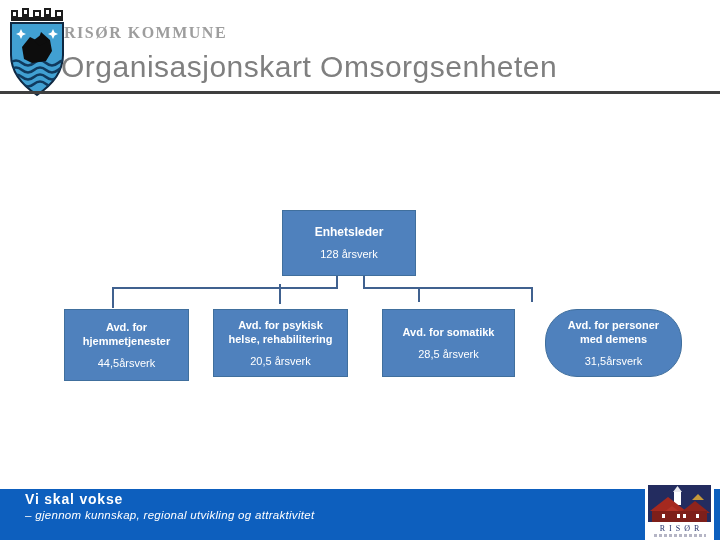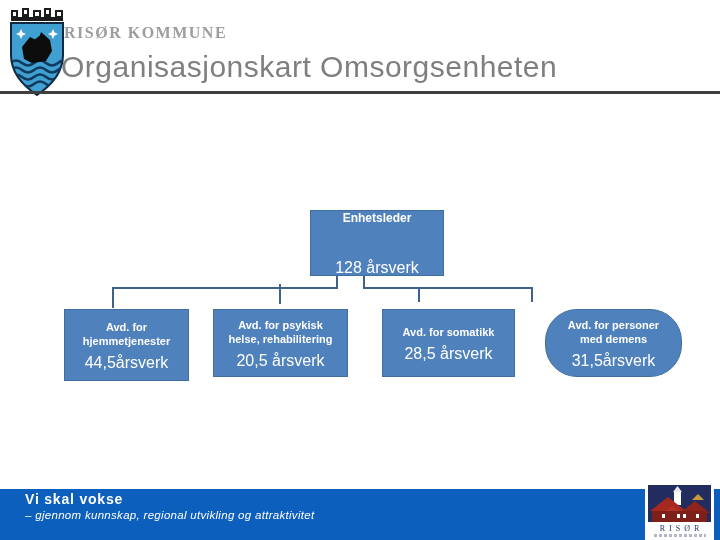--- a/index.html
+++ b/index.html
@@ -17,22 +17,22 @@
               letter-spacing:0.5px;white-space:nowrap;}
   .divider{position:absolute;left:0;top:91px;width:720px;height:3px;
            background:#3f3f3f;}
 
   
   .node{position:absolute;background:#4f81bd;border:1px solid #406f9d;
         color:#ffffff;display:flex;flex-direction:column;
         align-items:center;justify-content:center;text-align:center;
         box-sizing:border-box;}
   .node .t{font-weight:bold;font-size:11px;line-height:14px;white-space:pre-line;}
-  .node .v{font-size:16px;line-height:14px;margin-top:8px;}
-  .root-node{left:310px;top:210px;width:134px;height:66px;justify-content:space-between;}
+  .node .v{font-size:11px;line-height:14px;margin-top:8px;}
+  .root-node{left:282px;top:210px;width:134px;height:66px;}
   .root-node .t{font-size:12px;}
   .child-1{left:64px; top:309px;width:125px;height:72px;}
   .child-2{left:213px;top:309px;width:135px;height:68px;}
   .child-3{left:382px;top:309px;width:133px;height:68px;text-align:right;}
   .child-4{left:545px;top:309px;width:137px;height:68px;border-radius:32px;}
 
   
   .conn{position:absolute;background:#40618f;}
   .c-stem-l {left:336px;top:276px;width:2px;height:13px;}
   .c-h-l    {left:112px;top:287px;width:226px;height:2px;}

